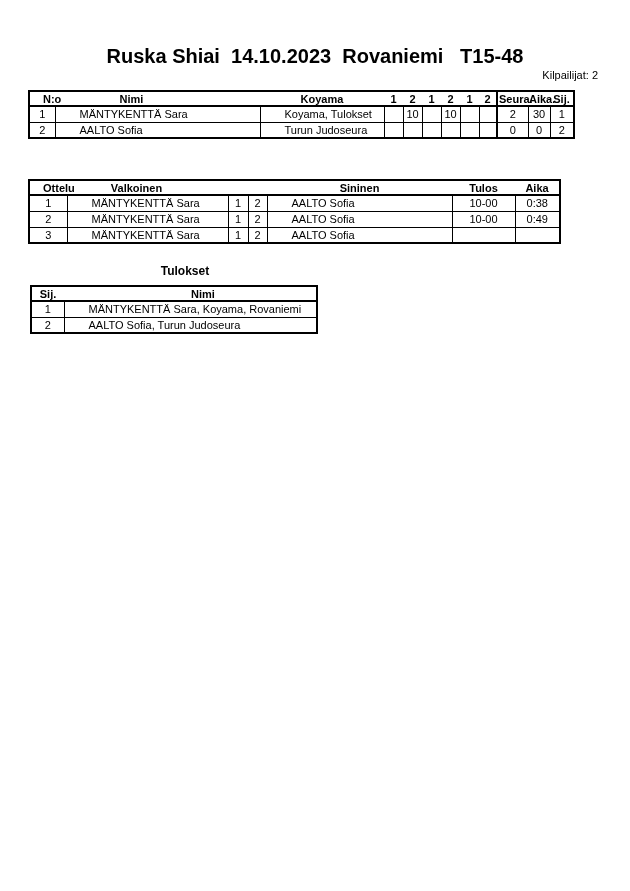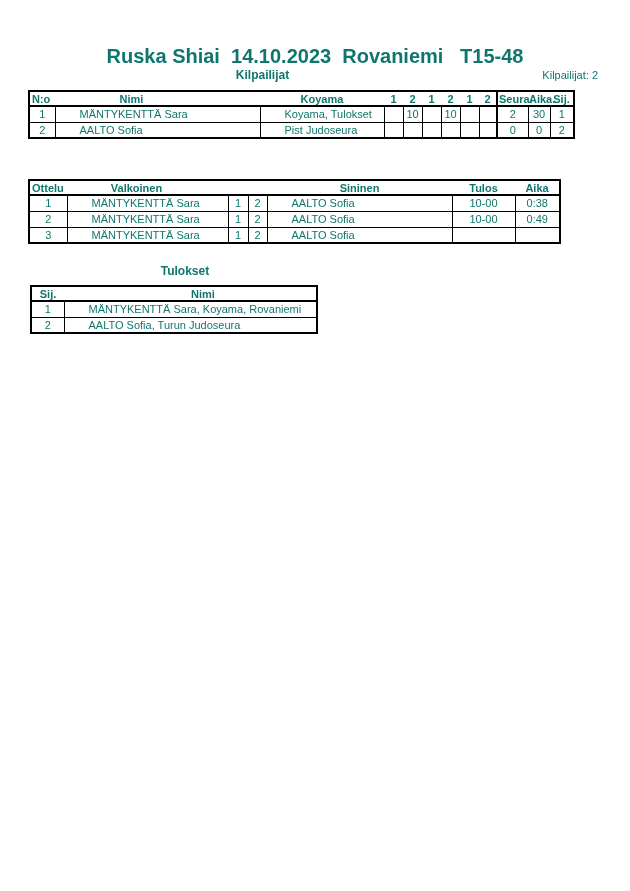--- a/index.html
+++ b/index.html
@@ -1,19 +1,19 @@
 <!DOCTYPE html>
 <html><head>
 <meta charset="utf-8">
 <style>
   * { margin:0; padding:0; box-sizing:border-box; }
   html,body { background:#ffffff; }
   .page {
     position:relative; width:630px; height:891px; background:#ffffff;
-    font-family:"Liberation Sans","DejaVu Sans",sans-serif; color:#0f766e;
+    font-family:"Liberation Sans","DejaVu Sans",sans-serif; color:#000000;
     overflow:hidden;
   }
   .title {
     position:absolute; top:45px; left:0; width:630px; text-align:center;
     font-size:20px; font-weight:700; white-space:pre;
   }
   .sec-heading { position:absolute; font-weight:700; font-size:12px; text-align:center; }
   #h-kilpailijat { top:68px; left:28px; width:469px; }
   #h-ottelut    { top:157px; left:28px; width:531px; }
   #h-tulokset   { top:264px; left:42px; width:286px; }
@@ -30,34 +30,33 @@
   th {
     font-size:11px; font-weight:700; height:15px; text-align:center;
     border:none; border-bottom:2px solid #000; padding:0 1px;
     white-space:nowrap; overflow:visible;
   }
   td {
     font-size:11px; height:16px; text-align:center;
     border:1px solid #000; padding:0 2px;
     white-space:nowrap; overflow:hidden;
   }
-  th.al { text-align:left; padding-left:2px; }
+  th.al { text-align:left; padding-left:13px; }
   td.l  { text-align:left; padding-left:24px; }
   .thick-l { border-left:2px solid #000 !important; }
   .nudge-a { display:inline-block; transform:translateX(-26px); }
   .nudge-b { display:inline-block; transform:translateX(-11px); }
   .nudge-c { display:inline-block; transform:translateX(13px); }
 </style>
 </head>
 <body>
 
 <div class="page">
 
   <div class="title">Ruska Shiai  14.10.2023  Rovaniemi   T15-48</div>
-  <div class="sec-heading" id="h-kilpailijat">Kilpailijat</div>
   <div class="count">Kilpailijat: 2</div>
 
   <table id="t-competitors">
     <colgroup>
       <col style="width:26px">
         <col style="width:205px">
         <col style="width:124px">
       <col style="width:19px">
         <col style="width:19px">
         <col style="width:19px">
@@ -95,21 +94,21 @@
         <td>10</td>
         <td></td>
         <td></td>
         <td class="thick-l">2</td>
         <td>30</td>
         <td>1</td>
       </tr>
       <tr>
         <td>2</td>
         <td class="l">AALTO Sofia</td>
-        <td class="l">Pist Judoseura</td>
+        <td class="l">Turun Judoseura</td>
         <td></td>
         <td></td>
         <td></td>
         <td></td>
         <td></td>
         <td></td>
         <td class="thick-l">0</td>
         <td>0</td>
         <td>2</td>
       </tr>

